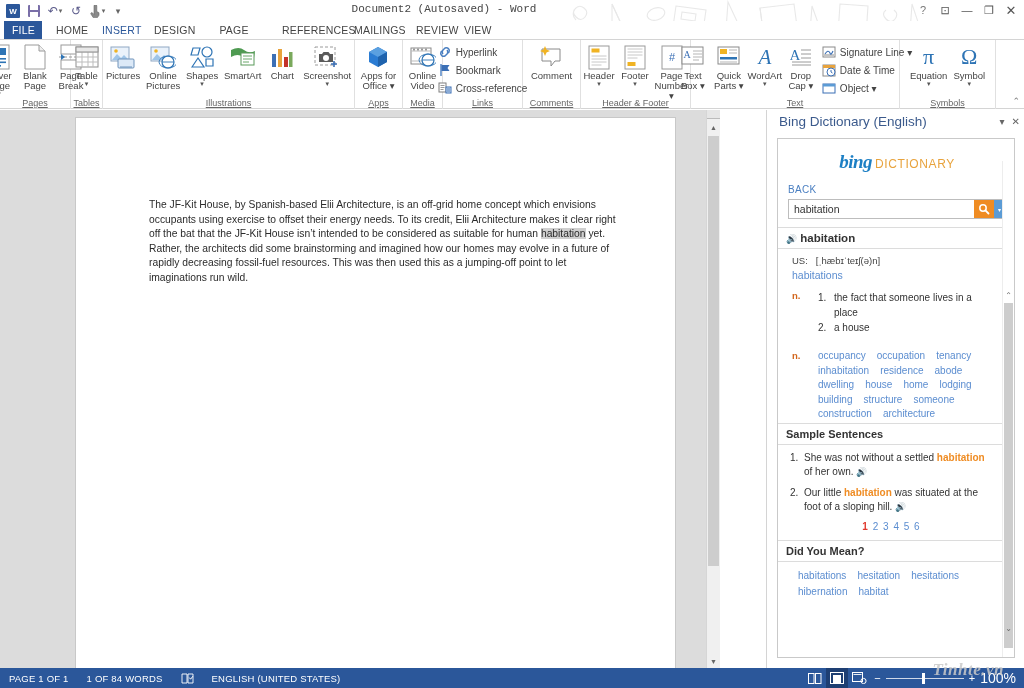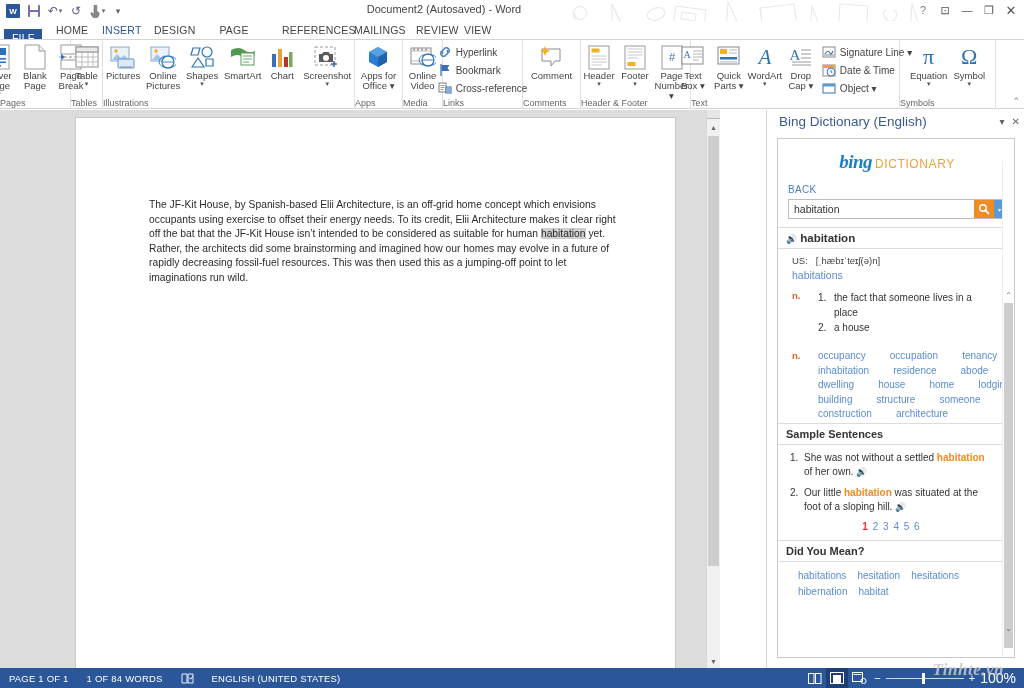--- a/index.html
+++ b/index.html
@@ -27,45 +27,45 @@
     color:#fff; font-size:8px; font-weight:bold; display:flex;
     align-items:center; justify-content:center; font-family:"Liberation Sans",sans-serif;
   }
   .savebtn { width:12px; height:12px; background:#7a6fa8; border-radius:1px; position:relative; }
   .savebtn:after{content:"";position:absolute;left:2px;top:0;width:8px;height:5px;background:#fff;}
   .savebtn:before{content:"";position:absolute;left:2px;bottom:0;width:8px;height:5px;background:#fff;}
   .arrowglyph { color:#5a5a8a; font-size:12px; line-height:1; }
   .tinyc { color:#666; font-size:7px; margin-left:1px; }
   .doctitle {
     position:absolute; left:0; top:3px; width:888px; text-align:center;
-    font-size:11px; color:#444;
+    font-size:11px; color:#444;font-family:Liberation Mono, monospace;
   }
   .winbtns { position:absolute; right:2px; top:1px; display:flex; align-items:center; gap:0px; }
   .winbtn { width:22px; height:18px; display:flex; align-items:center; justify-content:center;
             color:#555; font-size:11px; }
   .winbtn.helpq { font-size:11px; color:#777; }
   .winbtn.close { font-size:13px; }
 
   
   .tabstrip { position:absolute; left:0; top:21px; width:1024px; height:18px; background:#fff; }
   .tab { position:absolute; top:0; height:18px; line-height:18px; font-size:10.5px;
          letter-spacing:.2px; text-align:center; color:#444; padding:0 8px; }
-  .tab.file { background:#2b579a; color:#fff;margin-top:8px; }
+  .tab.file { background:#2b579a; color:#fff; }
   .tab.active { color:#2b579a; }
   .tab.active:after { content:""; position:absolute; left:0; right:0; bottom:-1px; height:2px; background:#fff; }
 
   
   .ribbon {
     position:absolute; left:0; top:39px; width:1024px; height:70px;
     background:#fff; border-top:1px solid #d4d4d4; border-bottom:1px solid #d4d4d4;
   }
   .grp { position:absolute; top:0; height:69px; border-right:1px solid #e0e0e0; }
   .grp .glabel {
-    position:absolute; bottom:1px; left:0; width:100%; 
-    font-size:9px; color:#666;
+    position:absolute; bottom:1px; left:0; width:100%; text-align:center;
+    font-size:9px; color:#666;text-decoration:underline;
   }
   .gitems { position:absolute; top:2px; left:0; width:100%; height:54px; display:flex;
             align-items:flex-start; justify-content:center; }
   .bigbtn { width:auto; min-width:36px; padding:0 3px; display:flex; flex-direction:column;
             align-items:center; cursor:default; }
   .bigbtn .lab { font-size:9.5px; color:#444; text-align:center; line-height:10px; margin-top:1px; }
   .bigbtn .lab2 { font-size:9.5px; color:#444; text-align:center; line-height:10px; }
   .caret { font-size:7px; color:#555; line-height:6px; }
   .icn { height:26px; display:flex; align-items:center; justify-content:center; margin-top:2px; }
 
@@ -127,21 +127,21 @@
   .phon .us { color:#444; }
   .plural { font-size:10.5px; color:#5b8dd0; margin-top:3px; }
   .defs { display:flex; margin-top:9px; }
   .pos { color:#d1651b; font-size:9.5px; font-weight:bold; width:26px; flex:none; }
   .deflist { font-size:10px; color:#333; line-height:15px; }
   .deflist div { display:flex; gap:5px; }
   .defnum { width:11px; flex:none; }
 
   .thes { display:flex; padding:7px 8px 4px 14px; }
   .syn-wrap { display:flex; flex-direction:column; gap:3.5px; }
-  .syn-line { display:flex; gap:24px; }
+  .syn-line { display:flex; gap:11px; }
   .syn { font-size:10px; color:#5b8dd0; }
 
   .samp { padding:6px 10px 2px 12px; }
   .samp-item { display:flex; gap:4px; font-size:10px; color:#333; line-height:14px; margin-bottom:7px; }
   .samp-n { width:10px; flex:none; }
   .kw { color:#ef8c23; font-weight:bold; }
   .pager { text-align:center; font-size:10px; color:#5b8dd0; letter-spacing:1px; margin:2px 0 6px 0; }
   .pager b { color:#e03a2f; font-weight:bold; }
 
   .dym { padding:8px 10px 6px 20px; }

